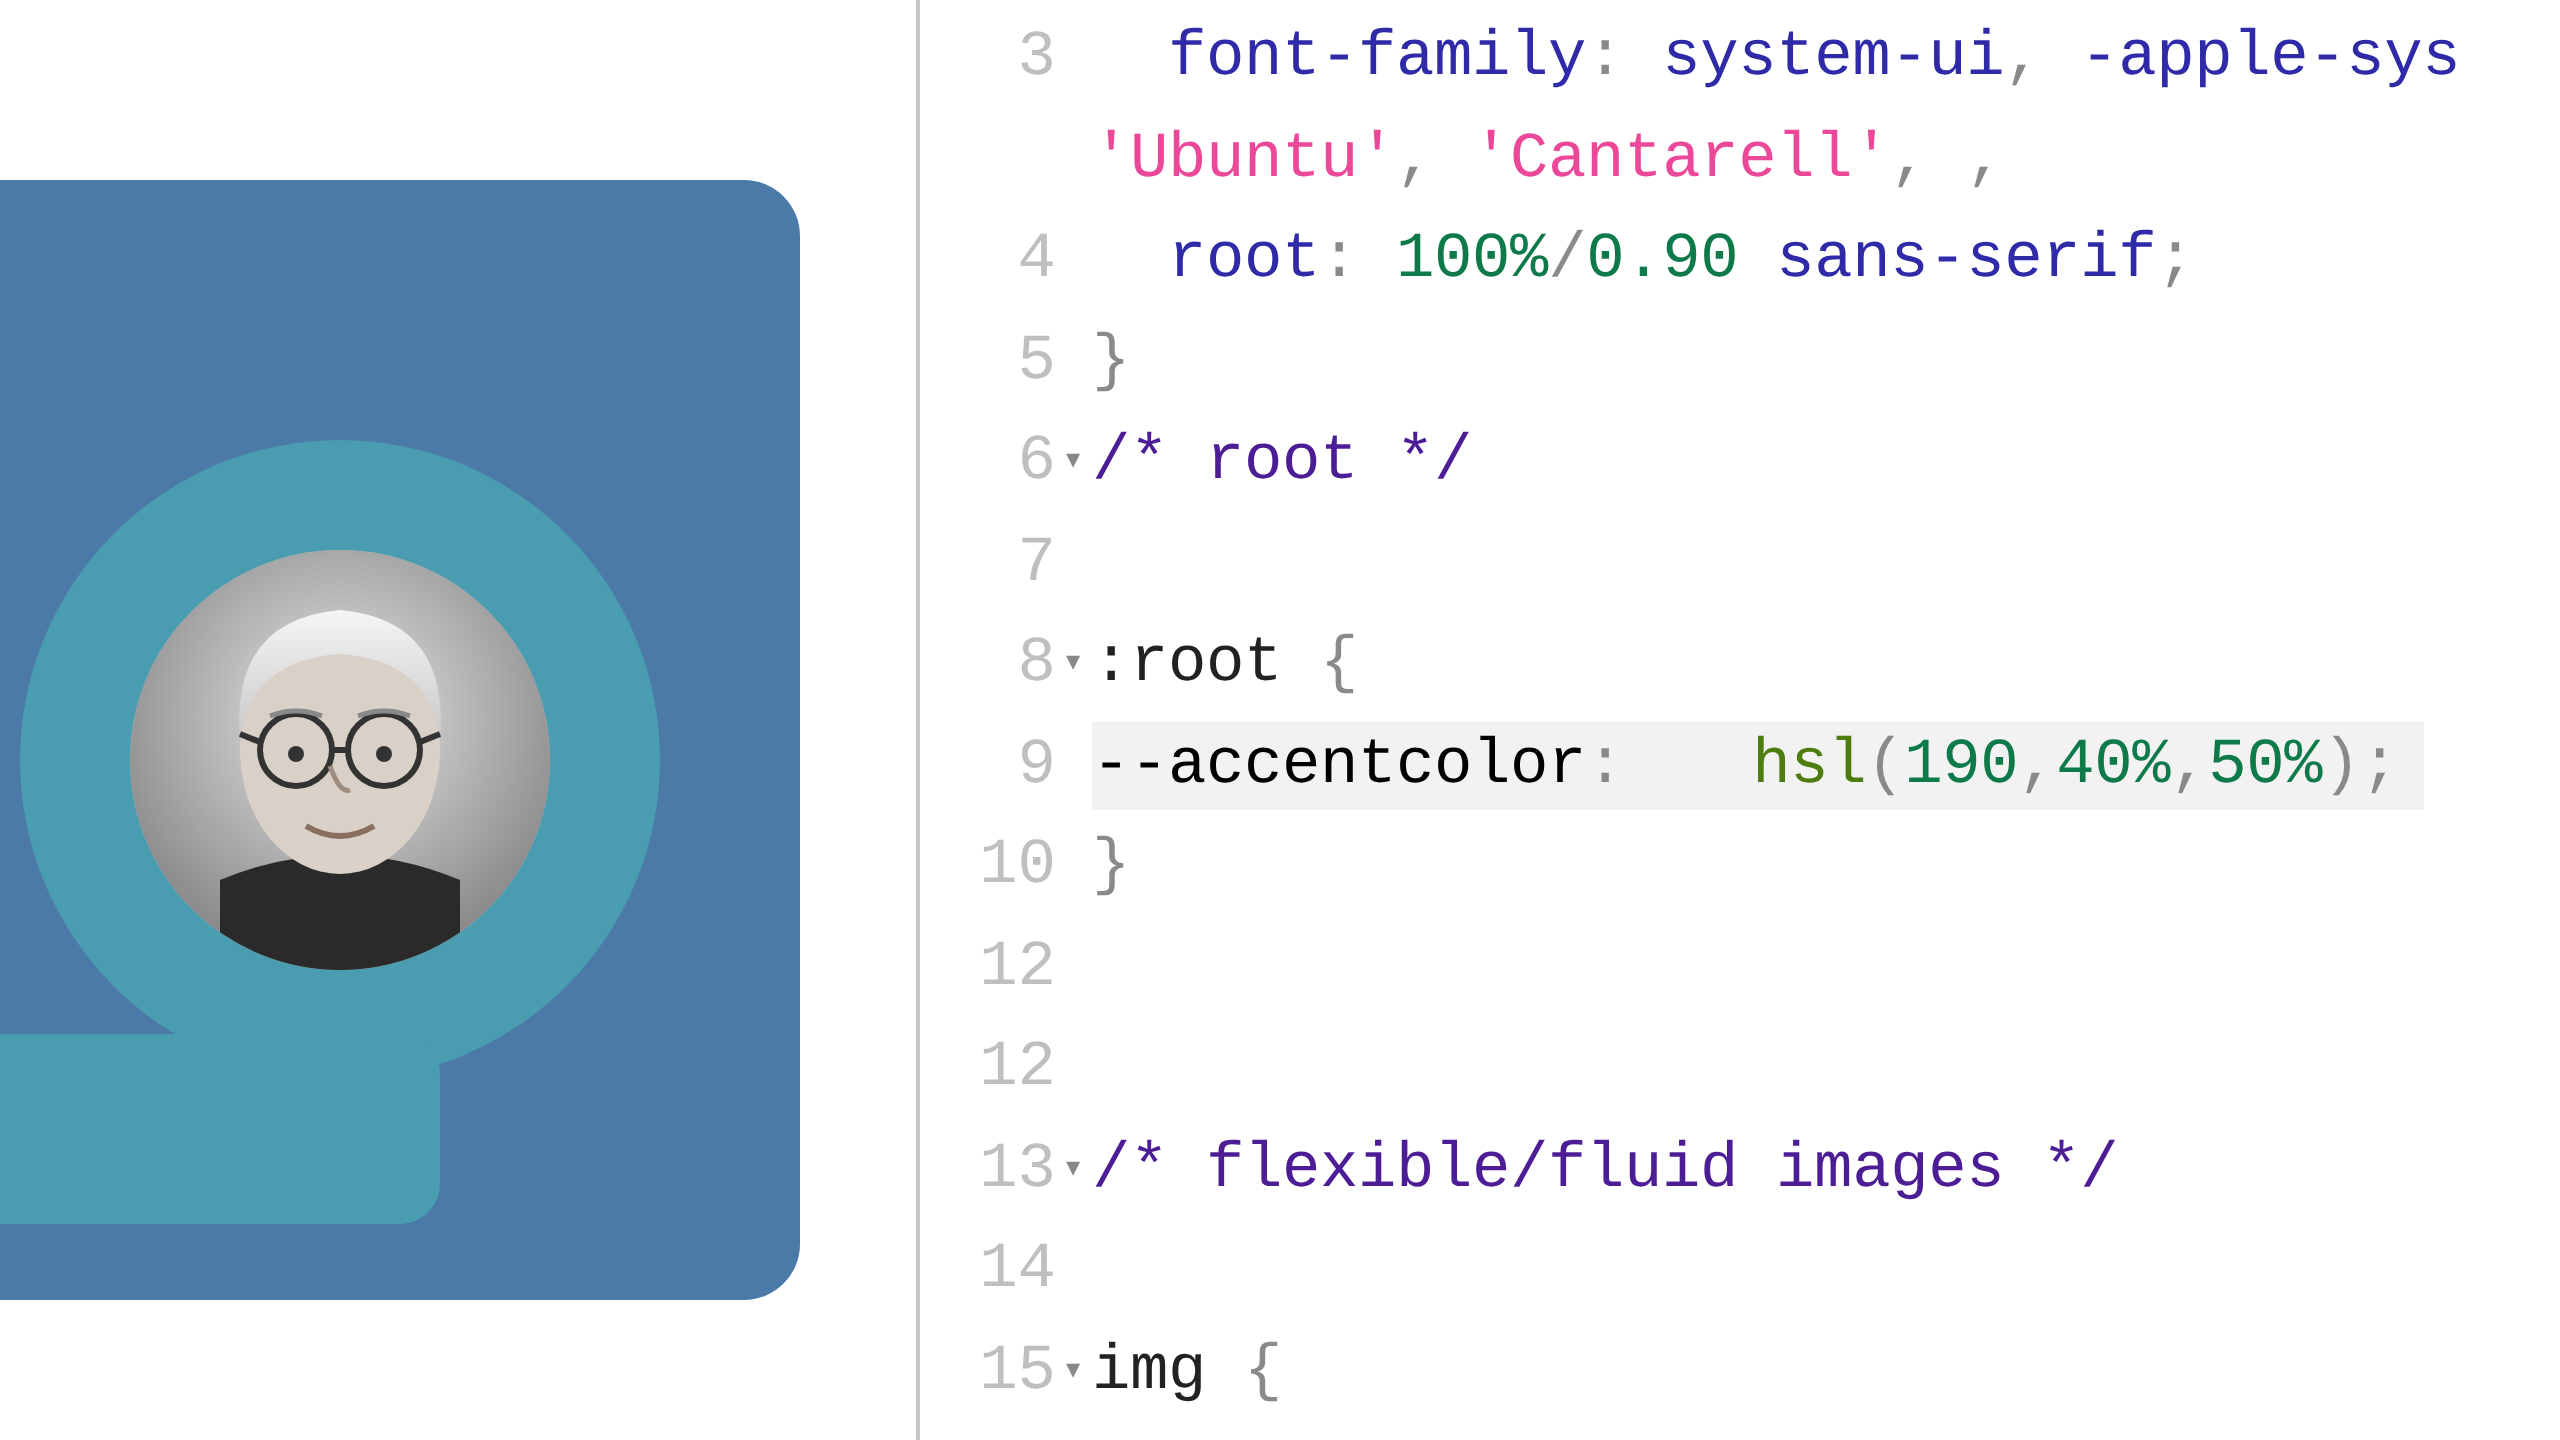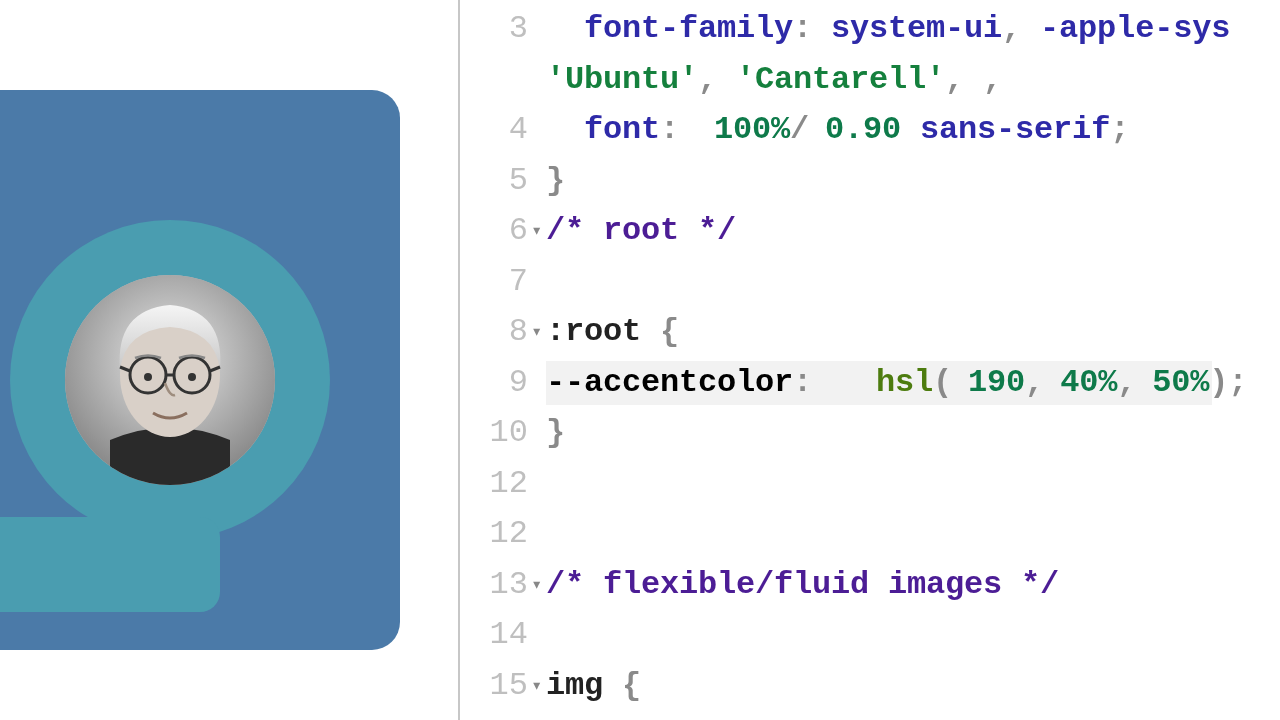--- a/index.html
+++ b/index.html
@@ -100,41 +100,40 @@
       flex: 1;
       padding-top: 4px;
       letter-spacing: -0.2px;
     }
     .code-line {
       height: 50.5px;
       white-space: pre;
       display: flex;
       align-items: flex-start;
       padding-left: 6px;
-      font-weight: bold;
     }
     .code-line.hl-partial {
       position: relative;
     }
     .code-line.hl-partial::before {
       content: "";
       position: absolute;
       left: 6px;
       right: 68px;
       top: 3px;
       bottom: 3px;
       background: #f2f2f2;
       z-index: -1;
     }
     .tok-prop   { color: #2e2aa8; }
     .tok-punct  { color: #8a8a8a; }
     .tok-ident  { color: #000000; }
     .tok-val    { color: #2e2aa8; }
-    .tok-num    { color: #0e7a4a; margin-left: 16px; }
-    .tok-str    { color: #15803d; }
+    .tok-num    { color: #0e7a4a; }
+    .tok-str    { color: #ec4899; }
     .tok-comment{ color: #4c1d95; }
     .tok-func   { color: #4d7c0f; margin-left: 45px; }
     .tok-kw     { color: #222; }
   </style>
 </head>
 <body>
 
 <div class="left-panel">
   <div class="card">
     <div class="avatar-ring">
@@ -219,21 +218,21 @@
         <span>15</span>
         <span class="arrow">▾</span>
       </div>
     <div class="gutter-line">
         <span>16</span>
       </div>
   </div>
   <div class="code-content">
     <div class="code-line"><span class="tok-prop">  font-family</span><span class="tok-punct">: </span><span class="tok-val">system-ui</span><span class="tok-punct">, </span><span class="tok-val">-apple-sys</span></div>
     <div class="code-line"><span class="tok-str">'Ubuntu'</span><span class="tok-punct">, </span><span class="tok-str">'Cantarell'</span><span class="tok-punct">, </span><span class="tok-punct">,</span></div>
-    <div class="code-line"><span class="tok-prop">  font</span><span class="tok-punct">: </span><span class="tok-num">100%</span><span class="tok-punct">/</span><span class="tok-num">0.90</span><span class="tok-val"> sans-serif</span><span class="tok-punct">;</span></div>
+    <div class="code-line"><span class="tok-prop">  root</span><span class="tok-punct">: </span><span class="tok-num">100%</span><span class="tok-punct">/</span><span class="tok-num">0.90</span><span class="tok-val"> sans-serif</span><span class="tok-punct">;</span></div>
     <div class="code-line"><span class="tok-punct">}</span></div>
     <div class="code-line"><span class="tok-comment">/* root */</span></div>
     <div class="code-line"><span></span></div>
     <div class="code-line"><span class="tok-kw">:root</span><span class="tok-punct"> {</span></div>
     <div class="code-line hl-partial"><span class="tok-ident">--accentcolor</span><span class="tok-punct">: </span><span class="tok-func">hsl</span><span class="tok-punct">(</span><span class="tok-num">190</span><span class="tok-punct">,</span><span class="tok-num">40%</span><span class="tok-punct">,</span><span class="tok-num">50%</span><span class="tok-punct">)</span><span class="tok-punct">;</span></div>
     <div class="code-line"><span class="tok-punct">}</span></div>
     <div class="code-line"><span></span></div>
     <div class="code-line"><span></span></div>
     <div class="code-line"><span class="tok-comment">/* flexible/fluid images */</span></div>
     <div class="code-line"><span></span></div>

